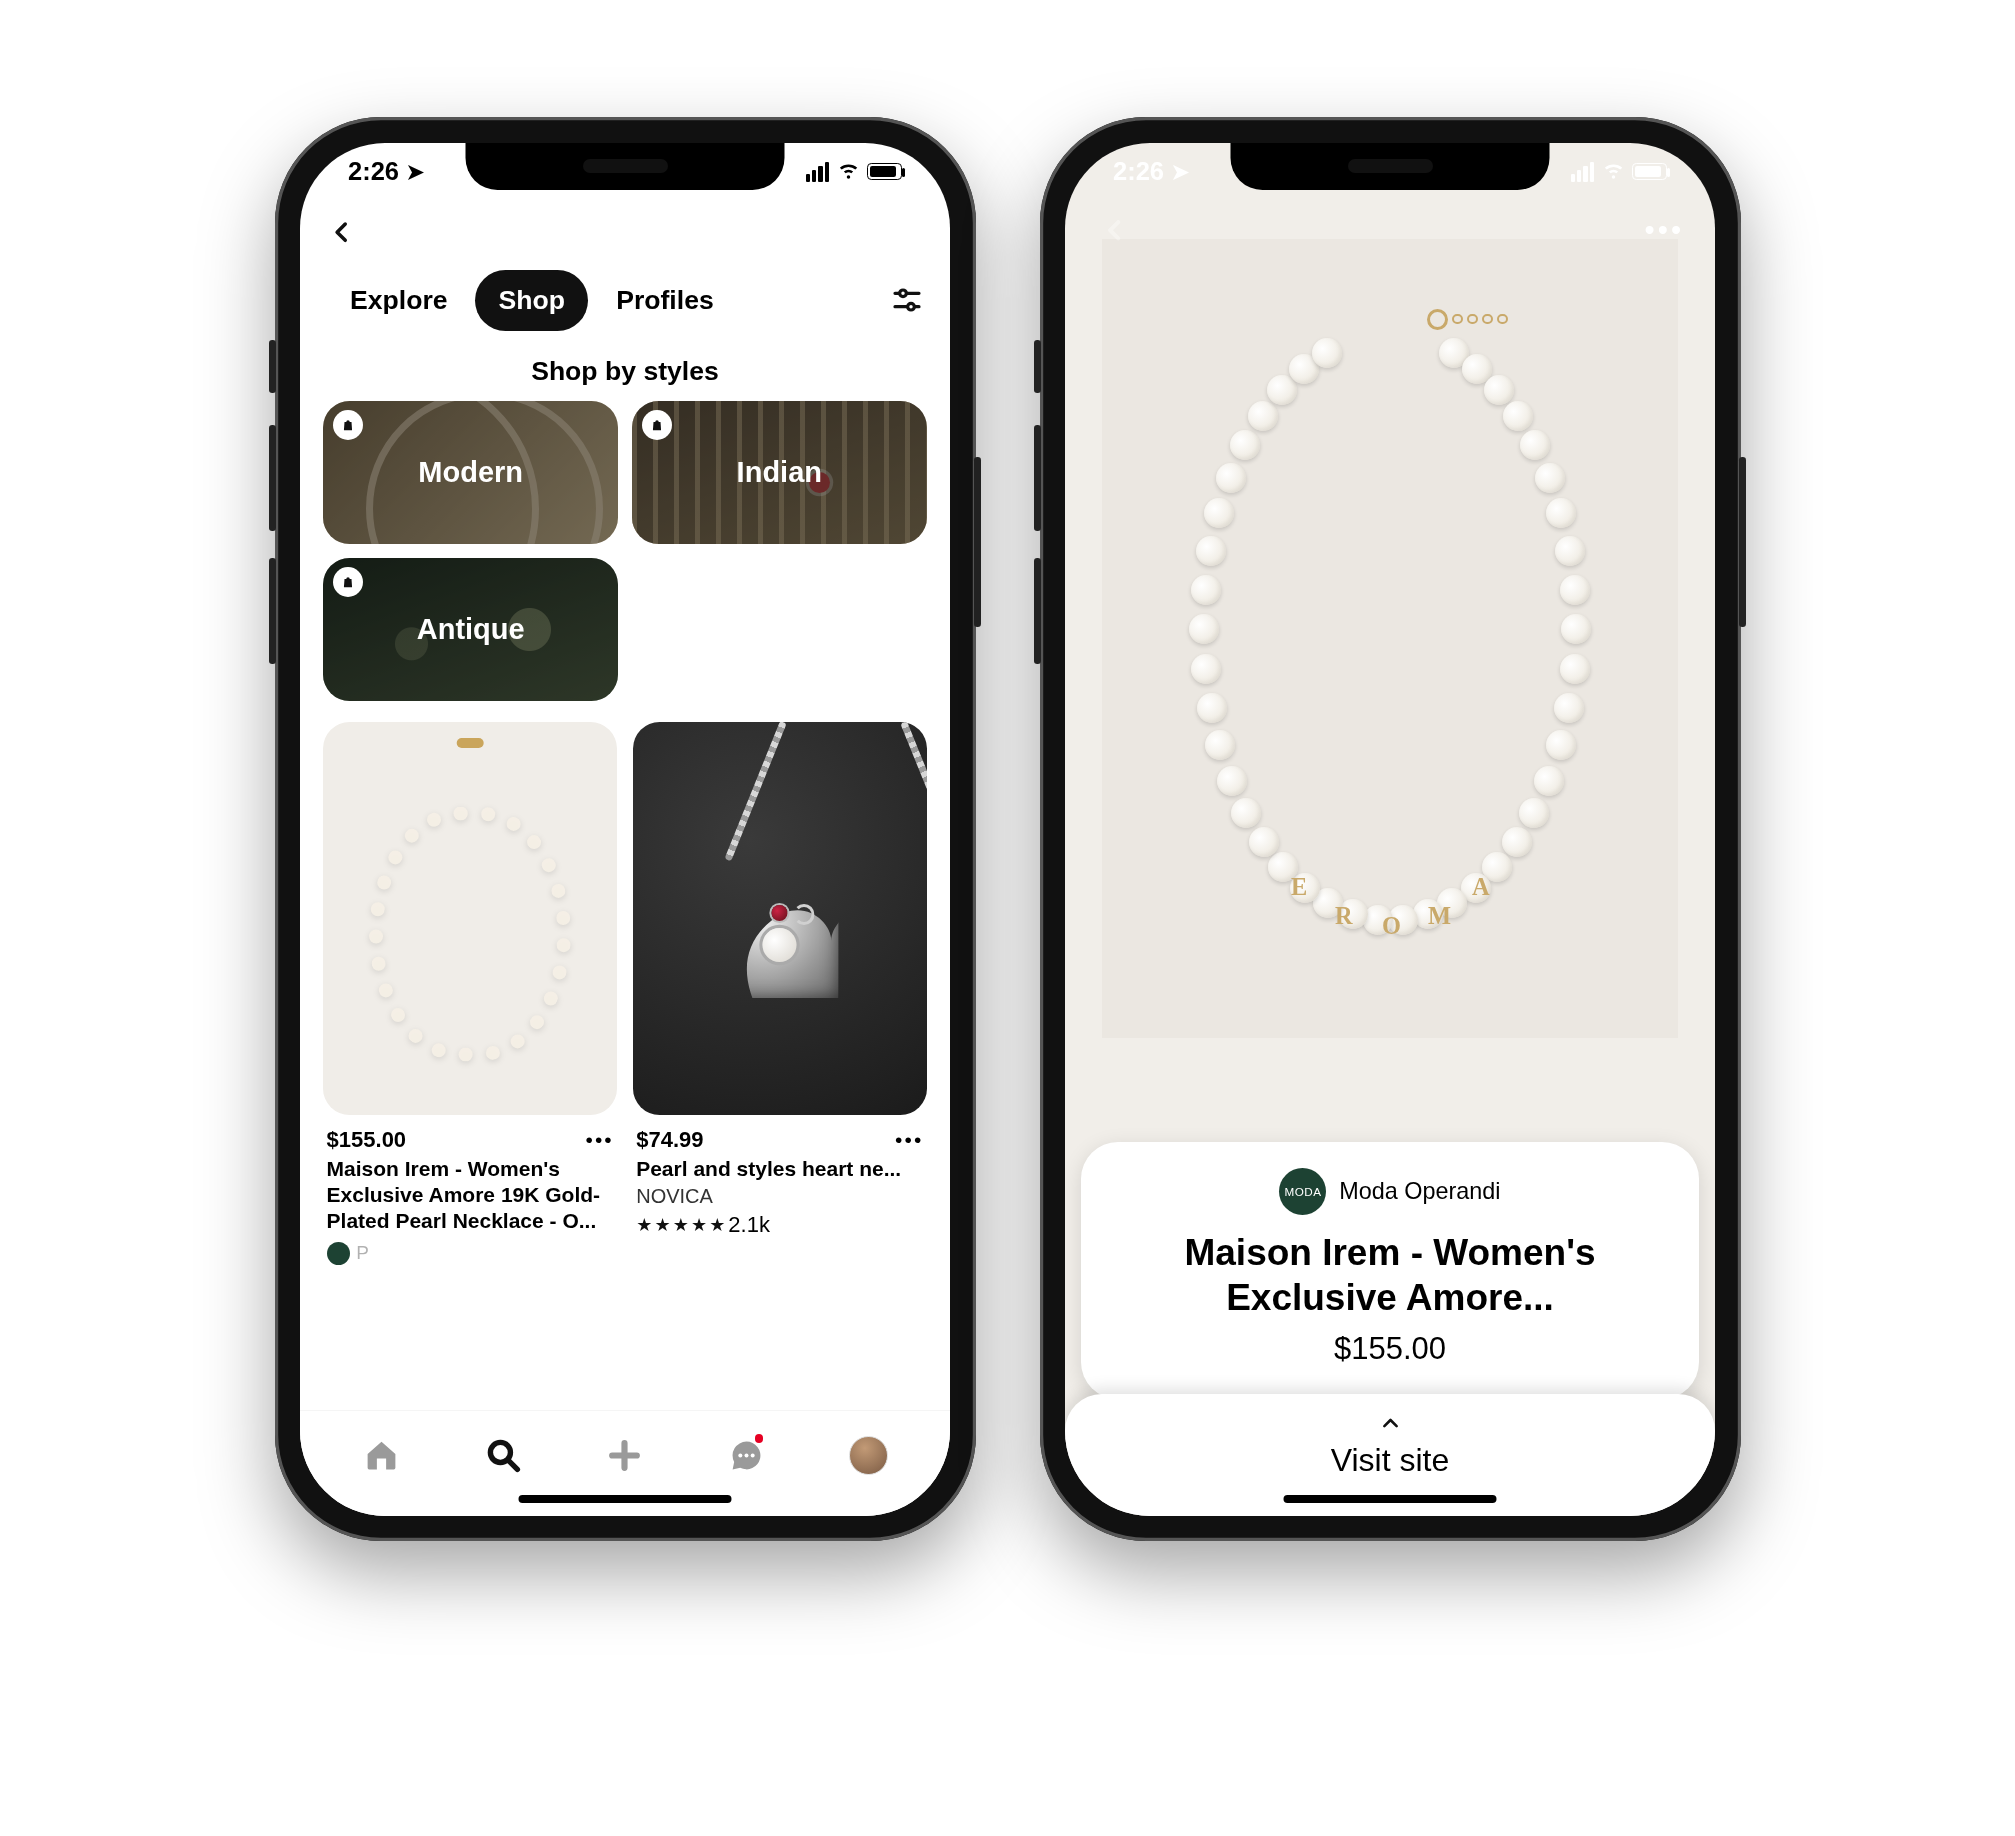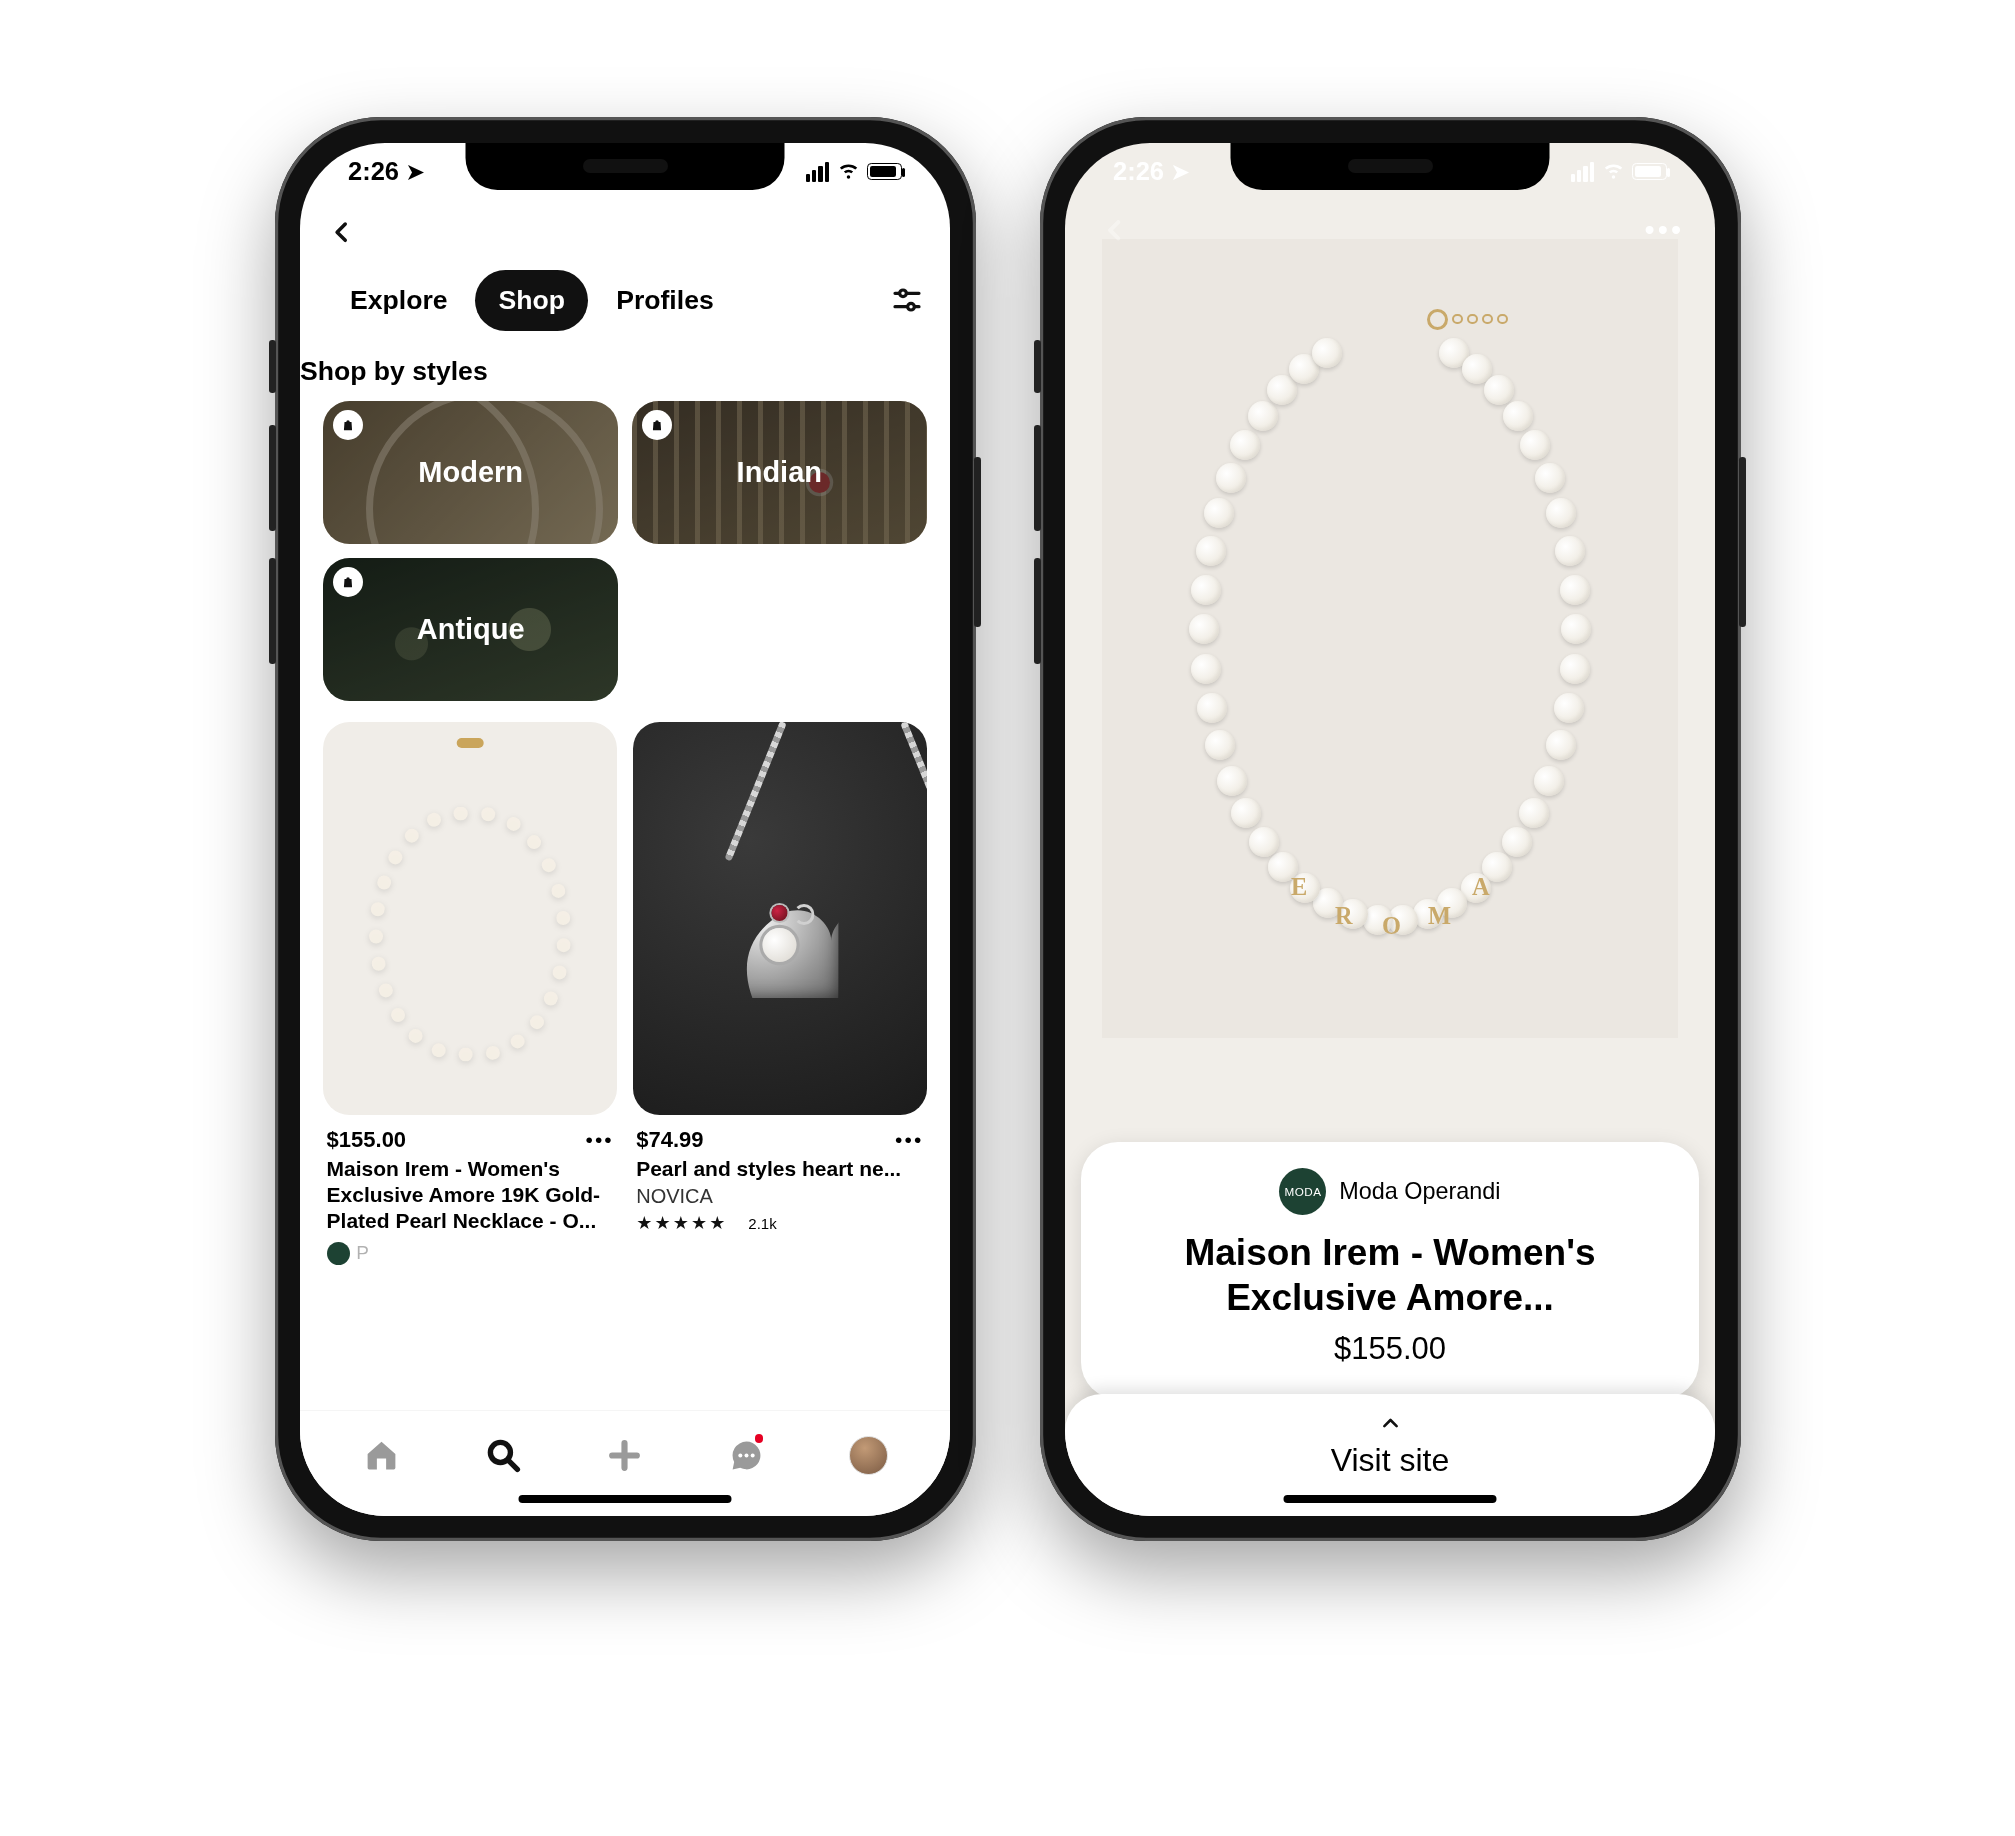--- a/index.html
+++ b/index.html
@@ -125,21 +125,21 @@
   }
   .tabs { display:flex; gap: 4.3px; }
   .tab {
     padding: 15px 23.4px; font-size: 26.6px; font-weight: 600;
     border-radius: 43px;
   }
   .tab.active { background:#111; color:#fff; }
   .filter-icon svg { width: 32px; height: 32px; }
 
   .section-title {
-    font-weight:700; font-size:26.6px;
+    text-align:center; font-weight:700; font-size:26.6px;
     padding: 14px 0;
   }
 
   .styles-grid {
     display:grid; grid-template-columns: 1fr 1fr;
     gap: 14px; padding: 0 23.4px 21px;
   }
   .style-card {
     position:relative; height: 143px; border-radius: 26.6px;
     overflow:hidden; display:flex; align-items:center; justify-content:center;
@@ -240,21 +240,21 @@
   }
 
   .price-row { display:flex; justify-content:space-between; align-items:center;
     padding: 12.8px 3.2px 2.1px; }
   .price { font-weight:700; font-size:22px; }
   .more-dots { font-size:21px; letter-spacing:2.1px; }
   .ptitle { font-size:21px; font-weight:600; line-height:1.25; padding: 0 3.2px; }
   .brand { font-size:20px; color:#333; padding:3.2px 3.2px 0; }
   .stars { display:flex; align-items:center; gap:2.1px; padding:4.3px 3.2px 0; }
   .stars .star { color:#111; font-size:18px; }
-  .stars .count { font-size:15px; margin-left:21px; }
+  .stars .count { font-size:22px; margin-left:1px; }
   .brand-row { display:flex; align-items:center; gap:6.4px; padding:7.4px 3.2px 0; }
   .brand-dot {
     width:23.4px; height:23.4px; border-radius:50%;
     background:#1d4233; display:flex; align-items:center; justify-content:center;
     color:#fff; font-size:6.4px;
   }
 
   
   .bottom-nav {
     position:absolute; bottom:0; left:0; right:0;

